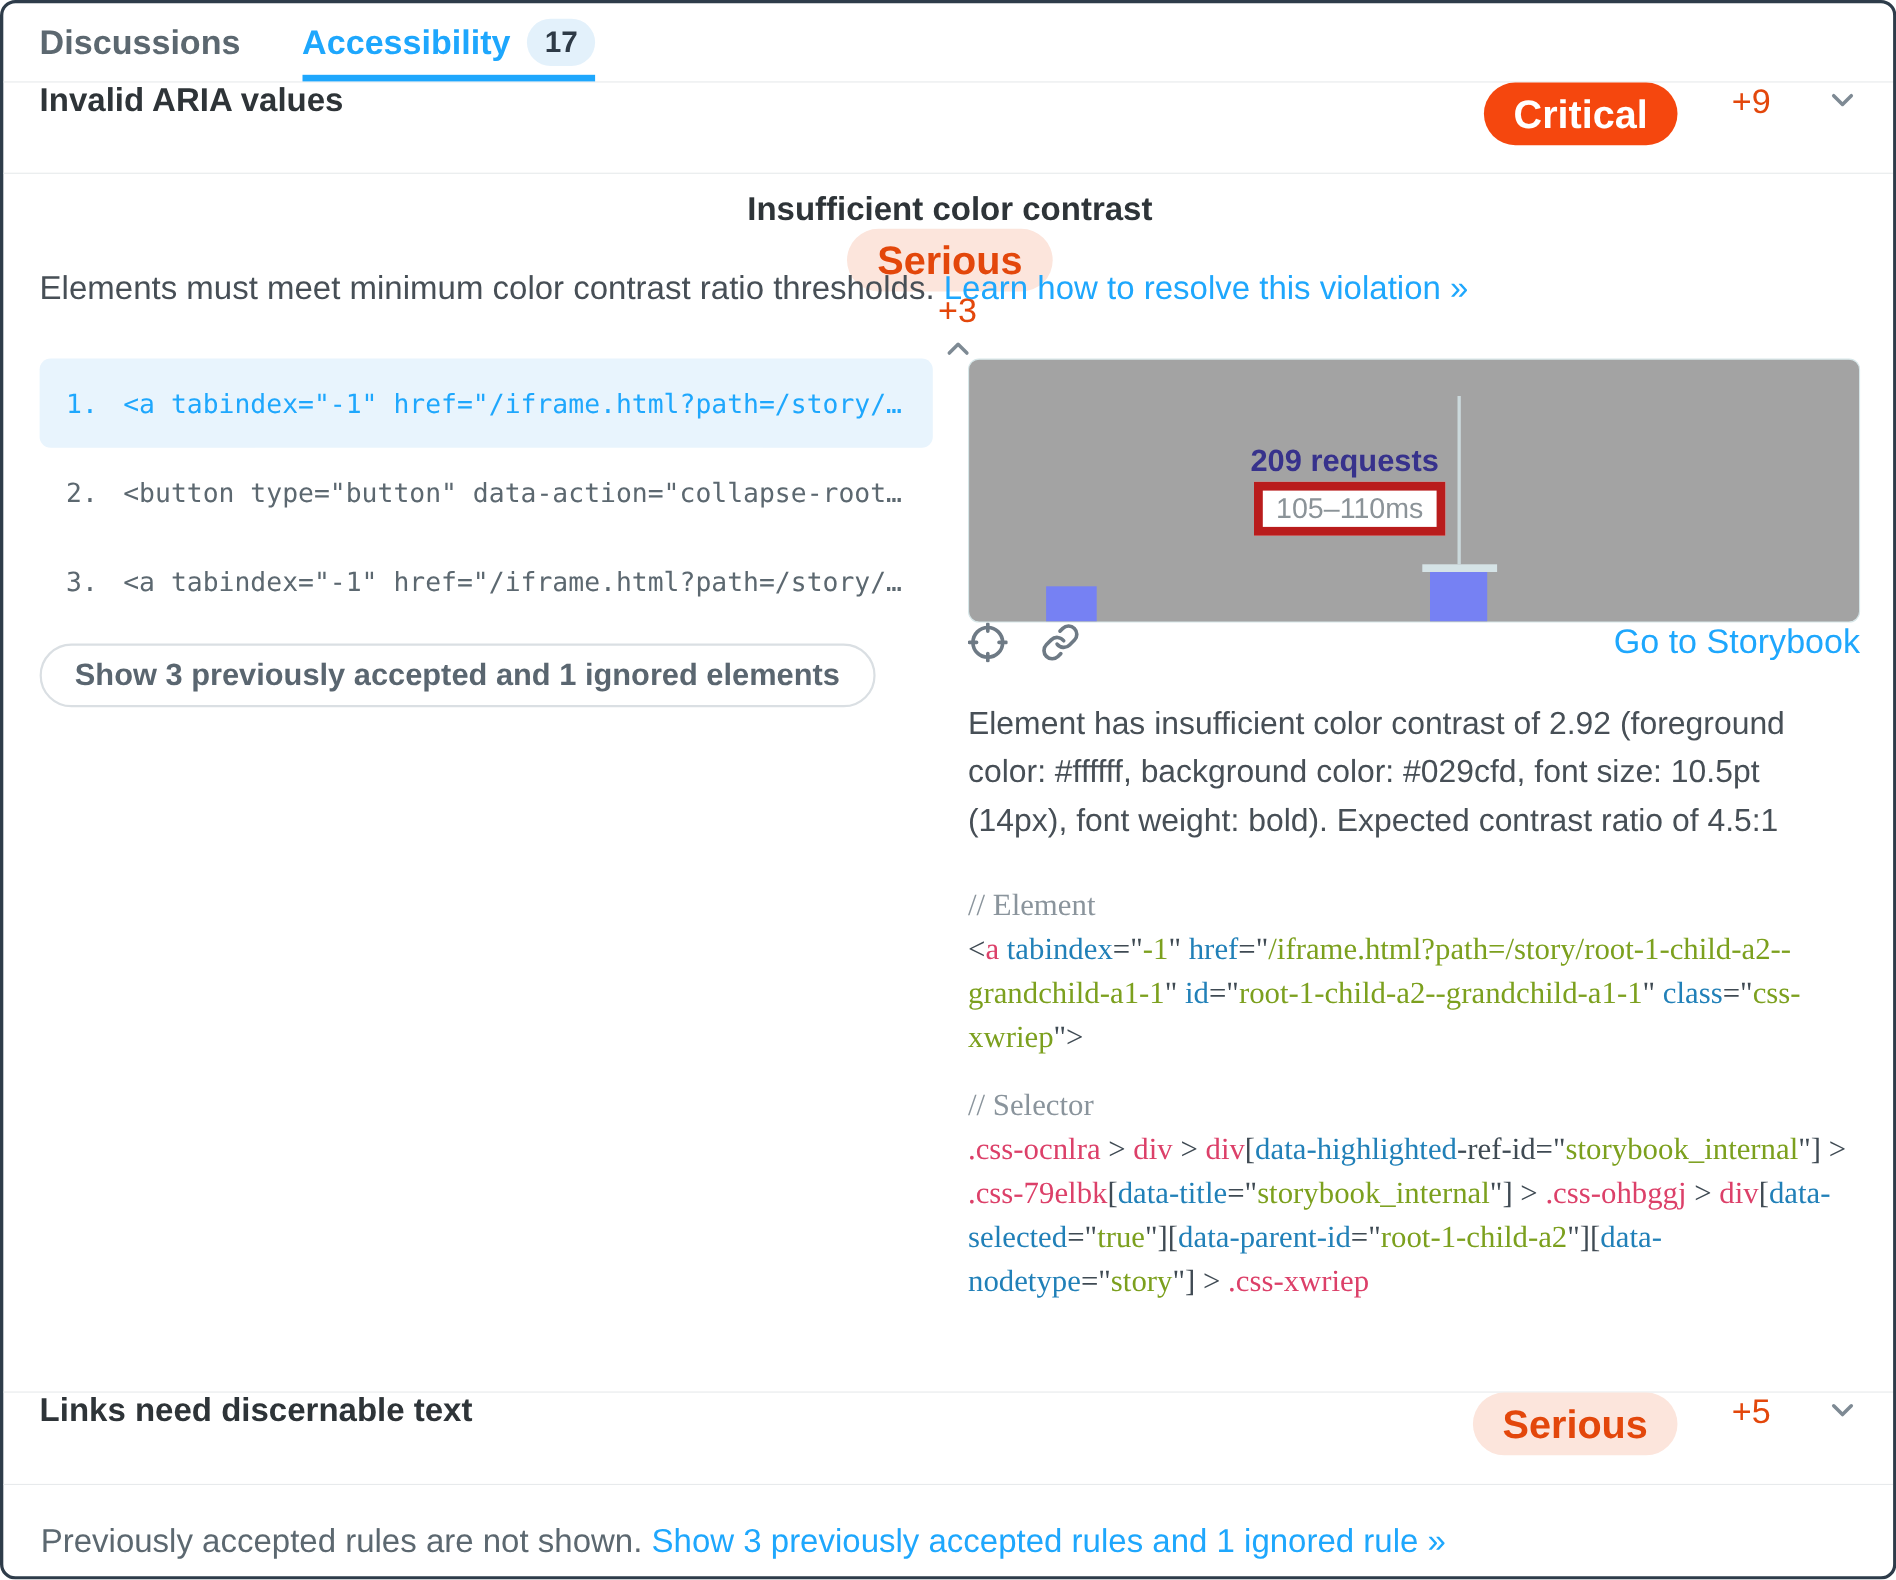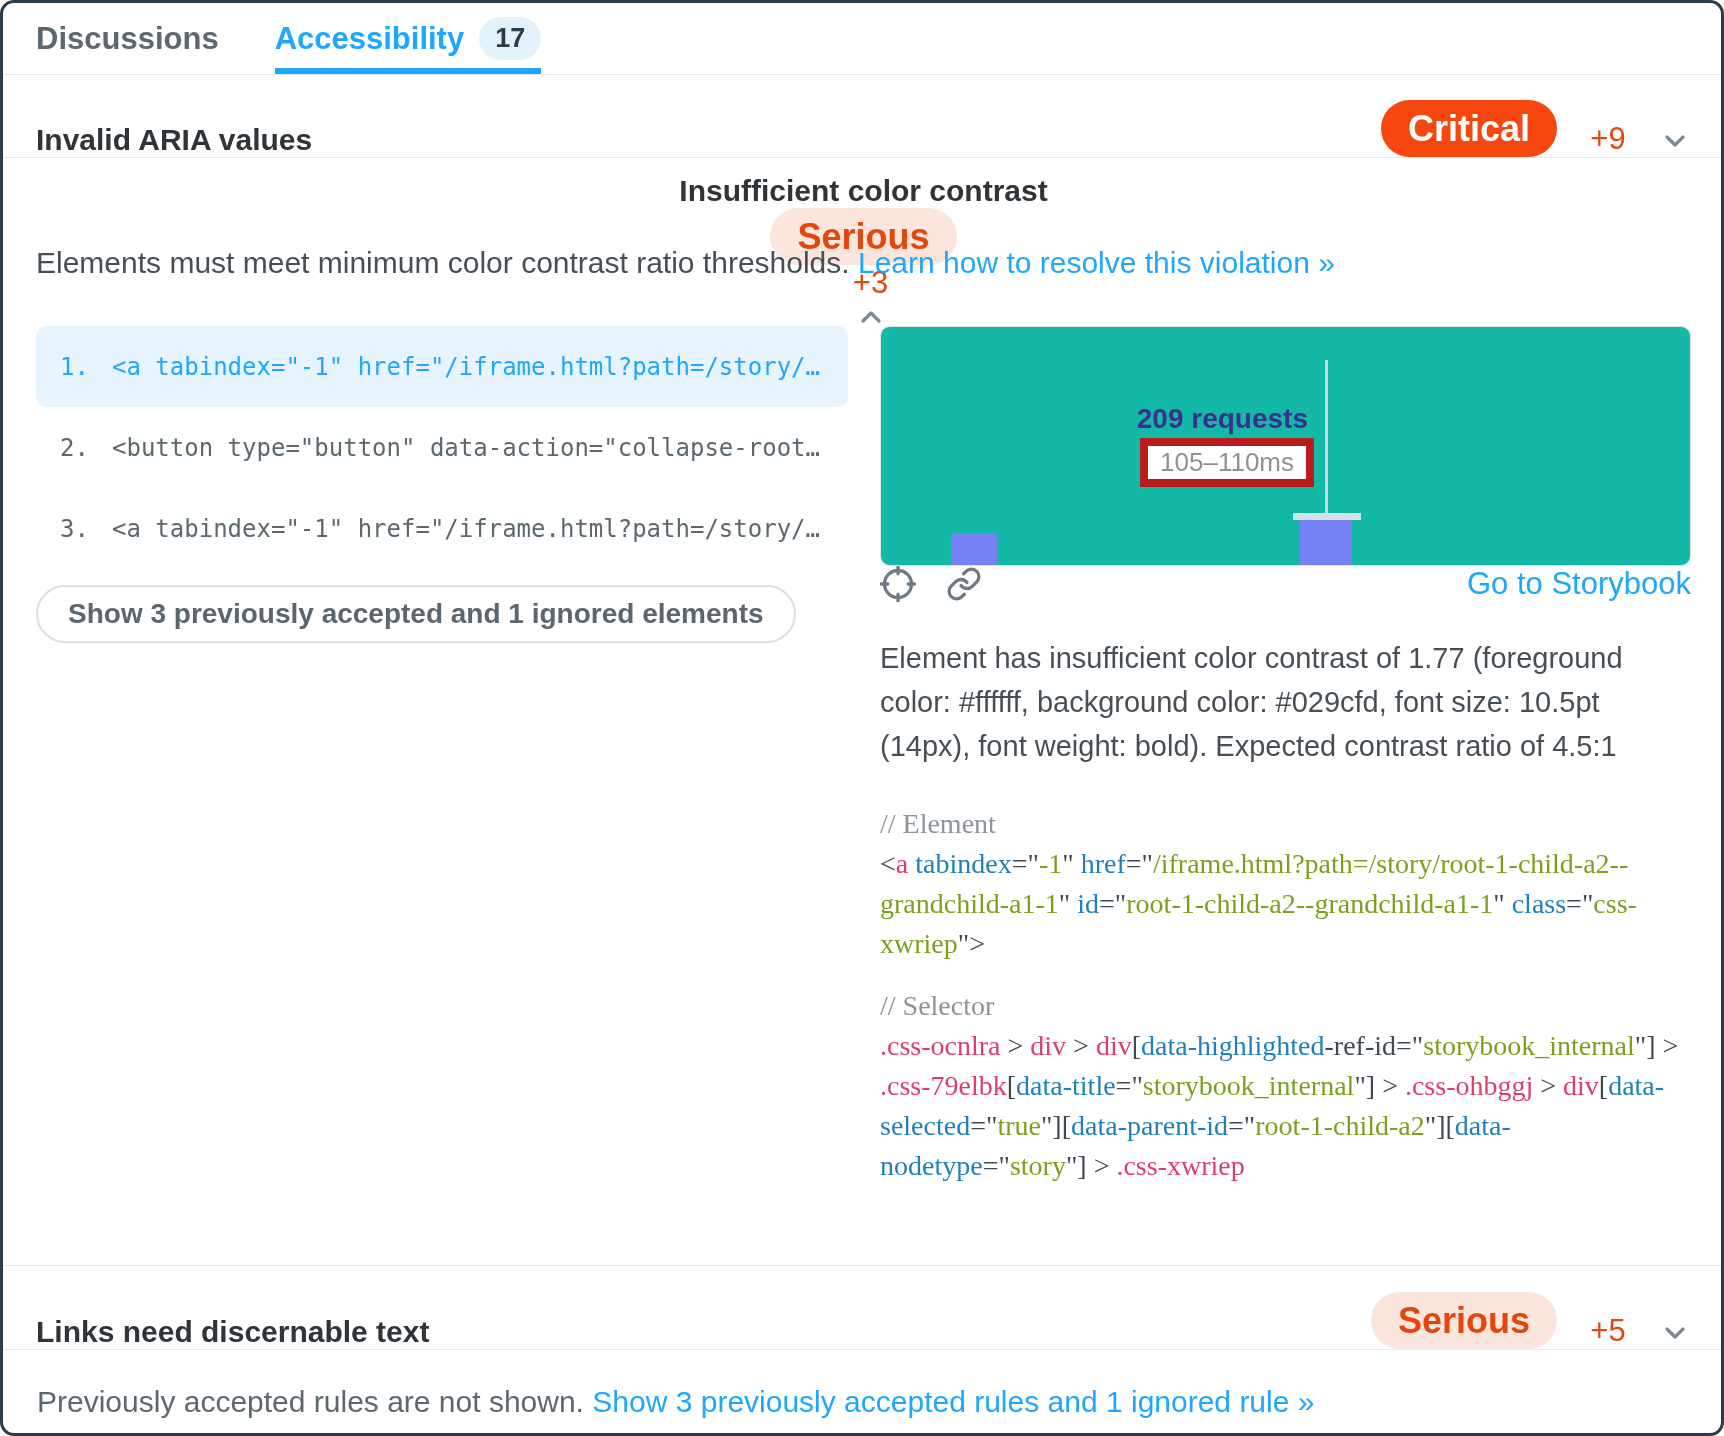--- a/index.html
+++ b/index.html
@@ -16,21 +16,21 @@
   
   .tabbar { height:72px; flex:none; border-bottom:1px solid #e7eaec; display:flex; padding:0 33px; }
   .tab { display:flex; align-items:center; gap:15px; height:100%; padding-top:6px;
          border-bottom:6px solid transparent; font-size:31px; font-weight:700; color:#5c6870; cursor:pointer; }
   .tab + .tab { margin-left:56px; }
   .tab.active { color:#1ea7fd; border-bottom-color:#1ea7fd; }
   .tab-count { background:#e3f1fb; color:#2e3a46; border-radius:999px; padding:6px 16px;
                font-size:27px; font-weight:700; }
 
   
-  .rule-row { flex:none; display:flex; align-items:flex-end; padding:0 30px 0 33px; }
+  .rule-row { flex:none; display:flex; align-items:flex-start; padding:0 30px 0 33px;gap:16px; }
   .rule-row.aria { height:83px; border-bottom:1px solid #e7eaec; }
   .rule-row.links { height:84px; border-top:1px solid #e7eaec; }
   .rule-title { flex:1; font-size:30px; font-weight:700; color:#2e3438; }
   .badge { border-radius:999px; padding:7px 27px; font-size:36px; font-weight:700; line-height:1.2; }
   .badge.critical { background:#f5470e; color:#ffffff; }
   .badge.serious  { background:#fce5dc; color:#e3470b; }
   .plus-count { font-size:31px; color:#e3470b; min-width:74px; text-align:center; margin-left:14px; }
   .chev { margin-left:14px; display:flex; align-items:center; cursor:pointer; }
 
   
@@ -47,21 +47,21 @@
   .elem-item { height:81px; display:flex; align-items:center; padding:0 24px; border-radius:10px;
                font-family:"DejaVu Sans Mono","Liberation Mono",monospace; font-size:24px;
                color:#5c6870; white-space:pre; overflow:hidden; cursor:pointer; }
   .elem-item .num { width:52px; flex:none; }
   .elem-item.selected { background:#e8f4fd; color:#1ea7fd; }
   .show-btn { margin-top:16px; height:58px; display:inline-flex; align-items:center;
               border:2px solid #dadfe3; border-radius:30px; background:#fff; padding:0 30px;
               font-family:"Liberation Sans",sans-serif; font-size:28px; font-weight:700; color:#5a6670; cursor:pointer; }
 
   
-  .preview { position:relative; height:240px; background:#14b8a6; border:1px solid #d6e6e8;
+  .preview { position:relative; height:240px; background:#a3a3a3; border:1px solid #d6e6e8;
              border-radius:10px; overflow:hidden;text-align:center; }
   .bar { position:absolute; bottom:0; background:#7681f3; }
   .bar.b1 { left:70px; width:46px; height:32px; }
   .bar.b2 { left:419px; width:52px; height:45px; }
   .bar-cap { position:absolute; left:412px; bottom:45px; width:68px; height:7px; background:#d5e3e6; }
   .vline { position:absolute; left:444px; bottom:52px; width:3px; height:153px; background:#cbd9dc; }
   .tooltip { position:absolute; top:76px; right:376px; display:flex; flex-direction:column; align-items:flex-end; }
   .tooltip-title { font-size:28px; font-weight:700; color:#37328c; padding-right:6px; }
   .tooltip-range { margin-top:3px; background:#ffffff; border:8px solid #b91c1c; padding:1px 12px;
                    font-size:26px; color:#8b9398; }
@@ -172,21 +172,21 @@
           <span class="icon-btn">
             <svg class="gray-icon" width="36" height="36" viewBox="0 0 24 24">
               <path d="M10 13a5 5 0 0 0 7.54.54l3-3a5 5 0 0 0-7.07-7.07l-1.72 1.71"></path>
               <path d="M14 11a5 5 0 0 0-7.54-.54l-3 3a5 5 0 0 0 7.07 7.07l1.71-1.71"></path>
             </svg>
           </span>
           <span class="spacer"></span>
           <a class="blue-link storybook-link">Go to Storybook</a>
         </div>
 
-        <div class="violation-msg">Element has insufficient color contrast of 1.77 (foreground color: #ffffff, background color: #029cfd, font size: 10.5pt (14px), font weight: bold). Expected contrast ratio of 4.5:1</div>
+        <div class="violation-msg">Element has insufficient color contrast of 2.92 (foreground color: #ffffff, background color: #029cfd, font size: 10.5pt (14px), font weight: bold). Expected contrast ratio of 4.5:1</div>
 
         <div class="code-block element">
           <span class="code-comment">// Element</span>
           <span><span class="tok-p">&lt;</span><span class="tok-t">a</span><span class="tok-p"> </span><span class="tok-a">tabindex</span><span class="tok-p">="</span><span class="tok-v">-1</span><span class="tok-p">" </span><span class="tok-a">href</span><span class="tok-p">="</span><span class="tok-v">/iframe.html?path=/story/root-1-child-a2--grandchild-a1-1</span><span class="tok-p">" </span><span class="tok-a">id</span><span class="tok-p">="</span><span class="tok-v">root-1-child-a2--grandchild-a1-1</span><span class="tok-p">" </span><span class="tok-a">class</span><span class="tok-p">="</span><span class="tok-v">css-xwriep</span><span class="tok-p">"&gt;</span></span>
         </div>
 
         <div class="code-block selector">
           <span class="code-comment">// Selector</span>
           <span><span class="tok-t">.css-ocnlra</span><span class="tok-p"> &gt; </span><span class="tok-t">div</span><span class="tok-p"> &gt; </span><span class="tok-t">div</span><span class="tok-p">[</span><span class="tok-a">data-highlighted</span><span class="tok-p">-ref-id="</span><span class="tok-v">storybook_internal</span><span class="tok-p">"] &gt; </span><span class="tok-t">.css-79elbk</span><span class="tok-p">[</span><span class="tok-a">data-title</span><span class="tok-p">="</span><span class="tok-v">storybook_internal</span><span class="tok-p">"] &gt; </span><span class="tok-t">.css-ohbggj</span><span class="tok-p"> &gt; </span><span class="tok-t">div</span><span class="tok-p">[</span><span class="tok-a">data-selected</span><span class="tok-p">="</span><span class="tok-v">true</span><span class="tok-p">"][</span><span class="tok-a">data-parent-id</span><span class="tok-p">="</span><span class="tok-v">root-1-child-a2</span><span class="tok-p">"][</span><span class="tok-a">data-nodetype</span><span class="tok-p">="</span><span class="tok-v">story</span><span class="tok-p">"] &gt; </span><span class="tok-t">.css-xwriep</span></span>
         </div>

